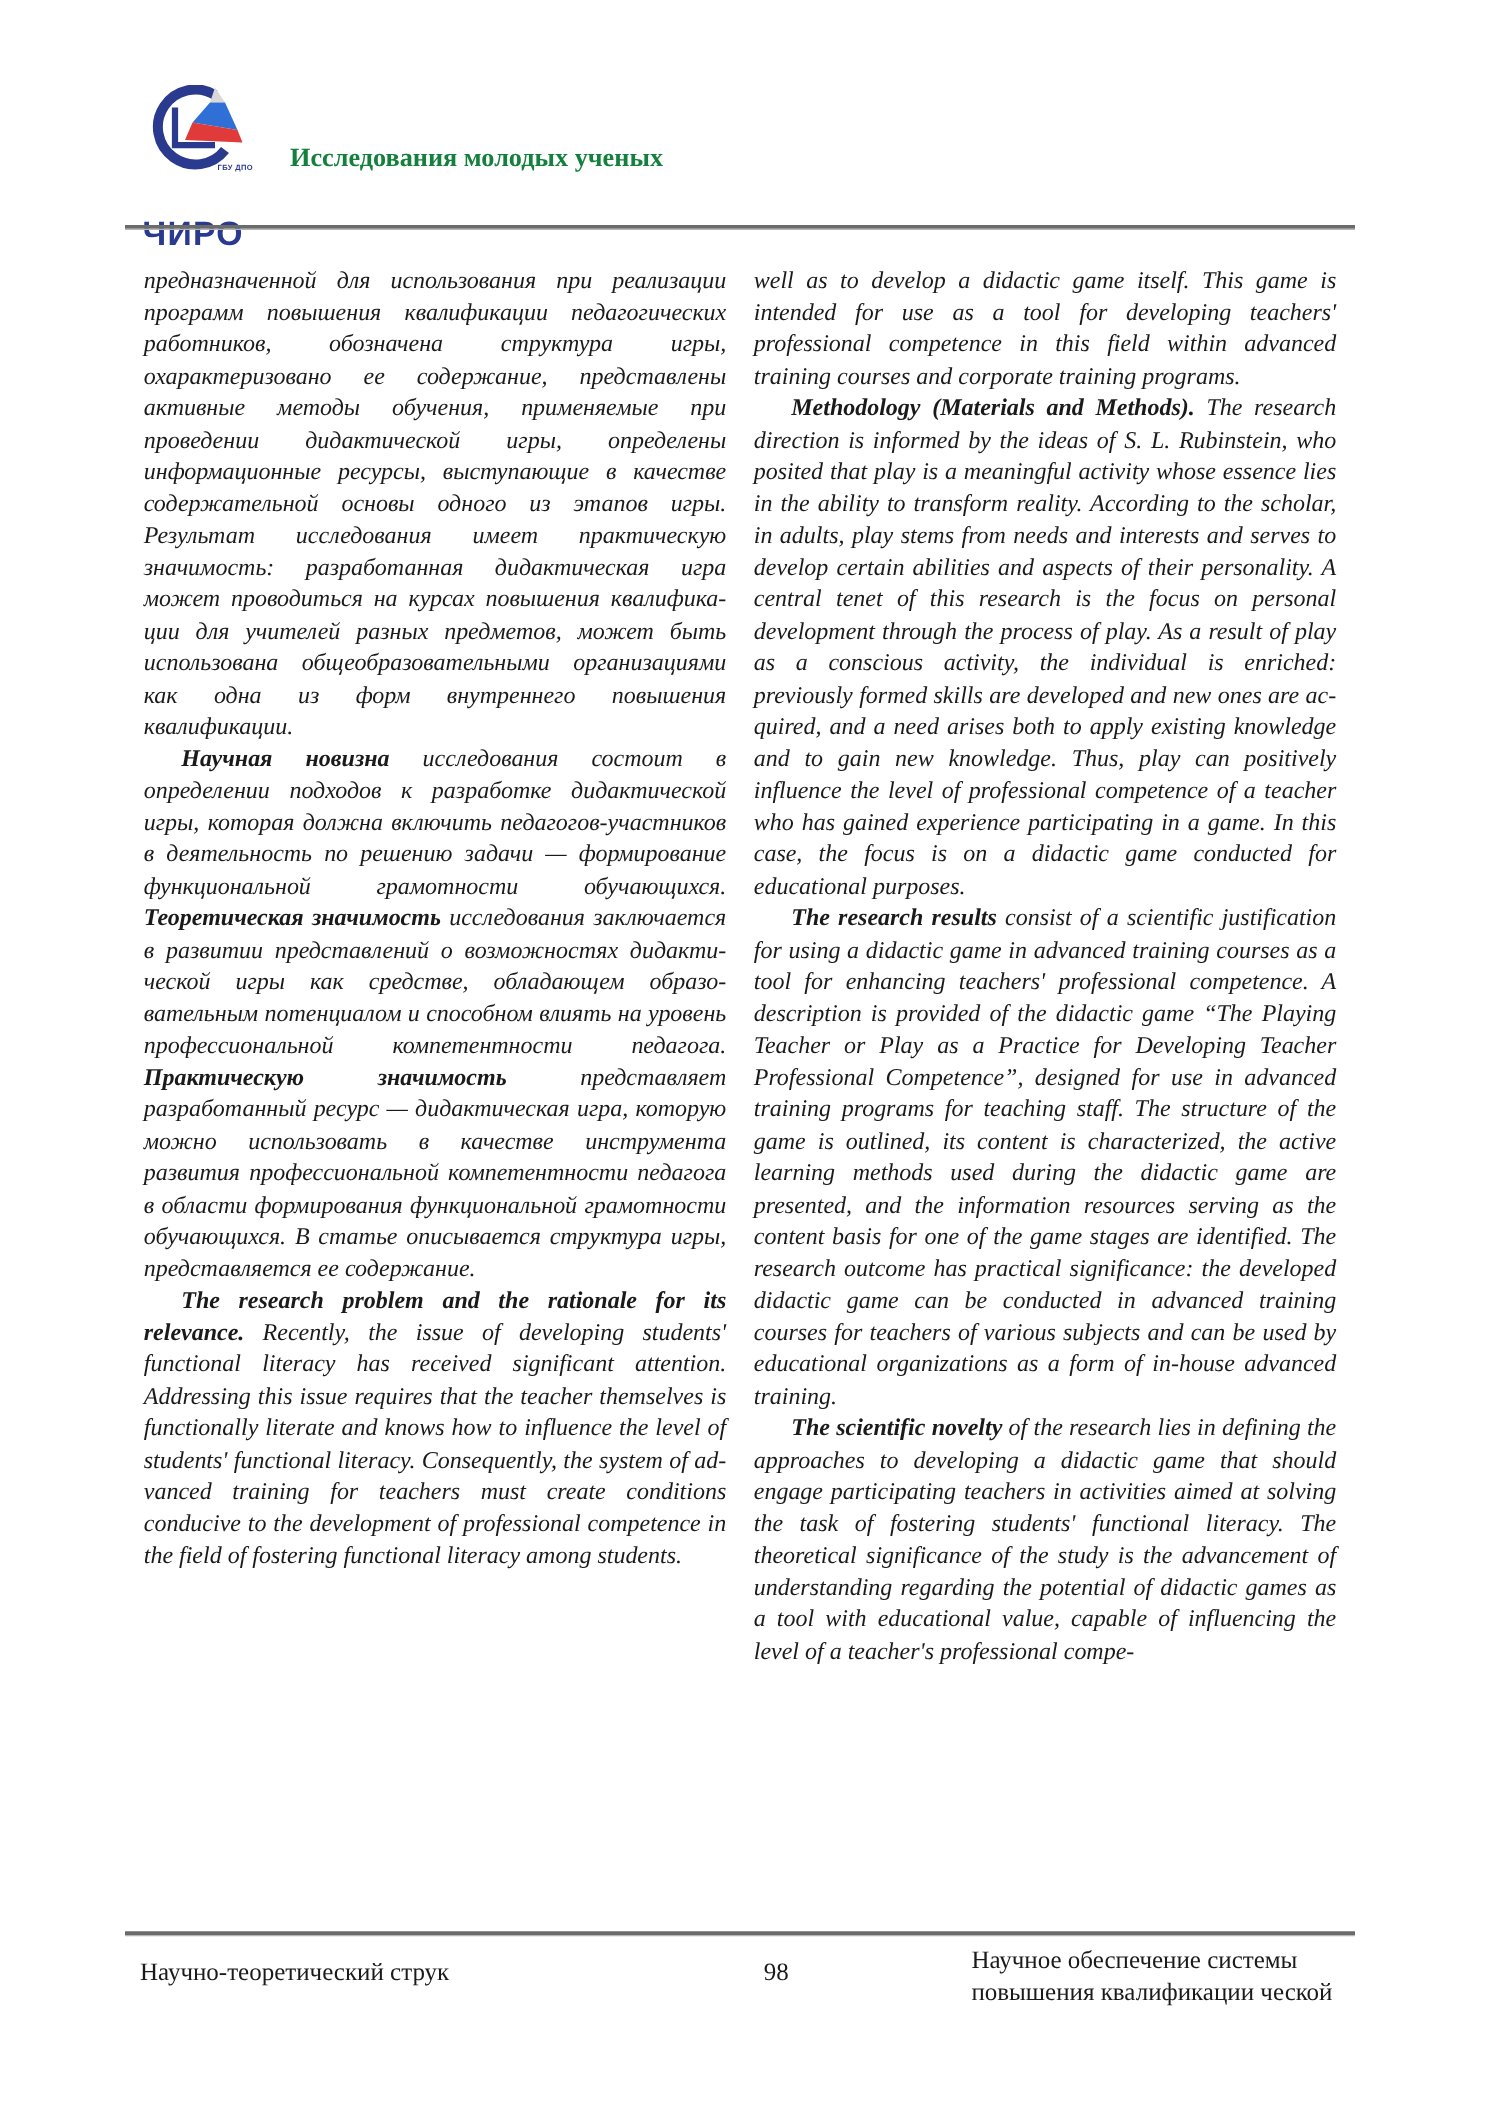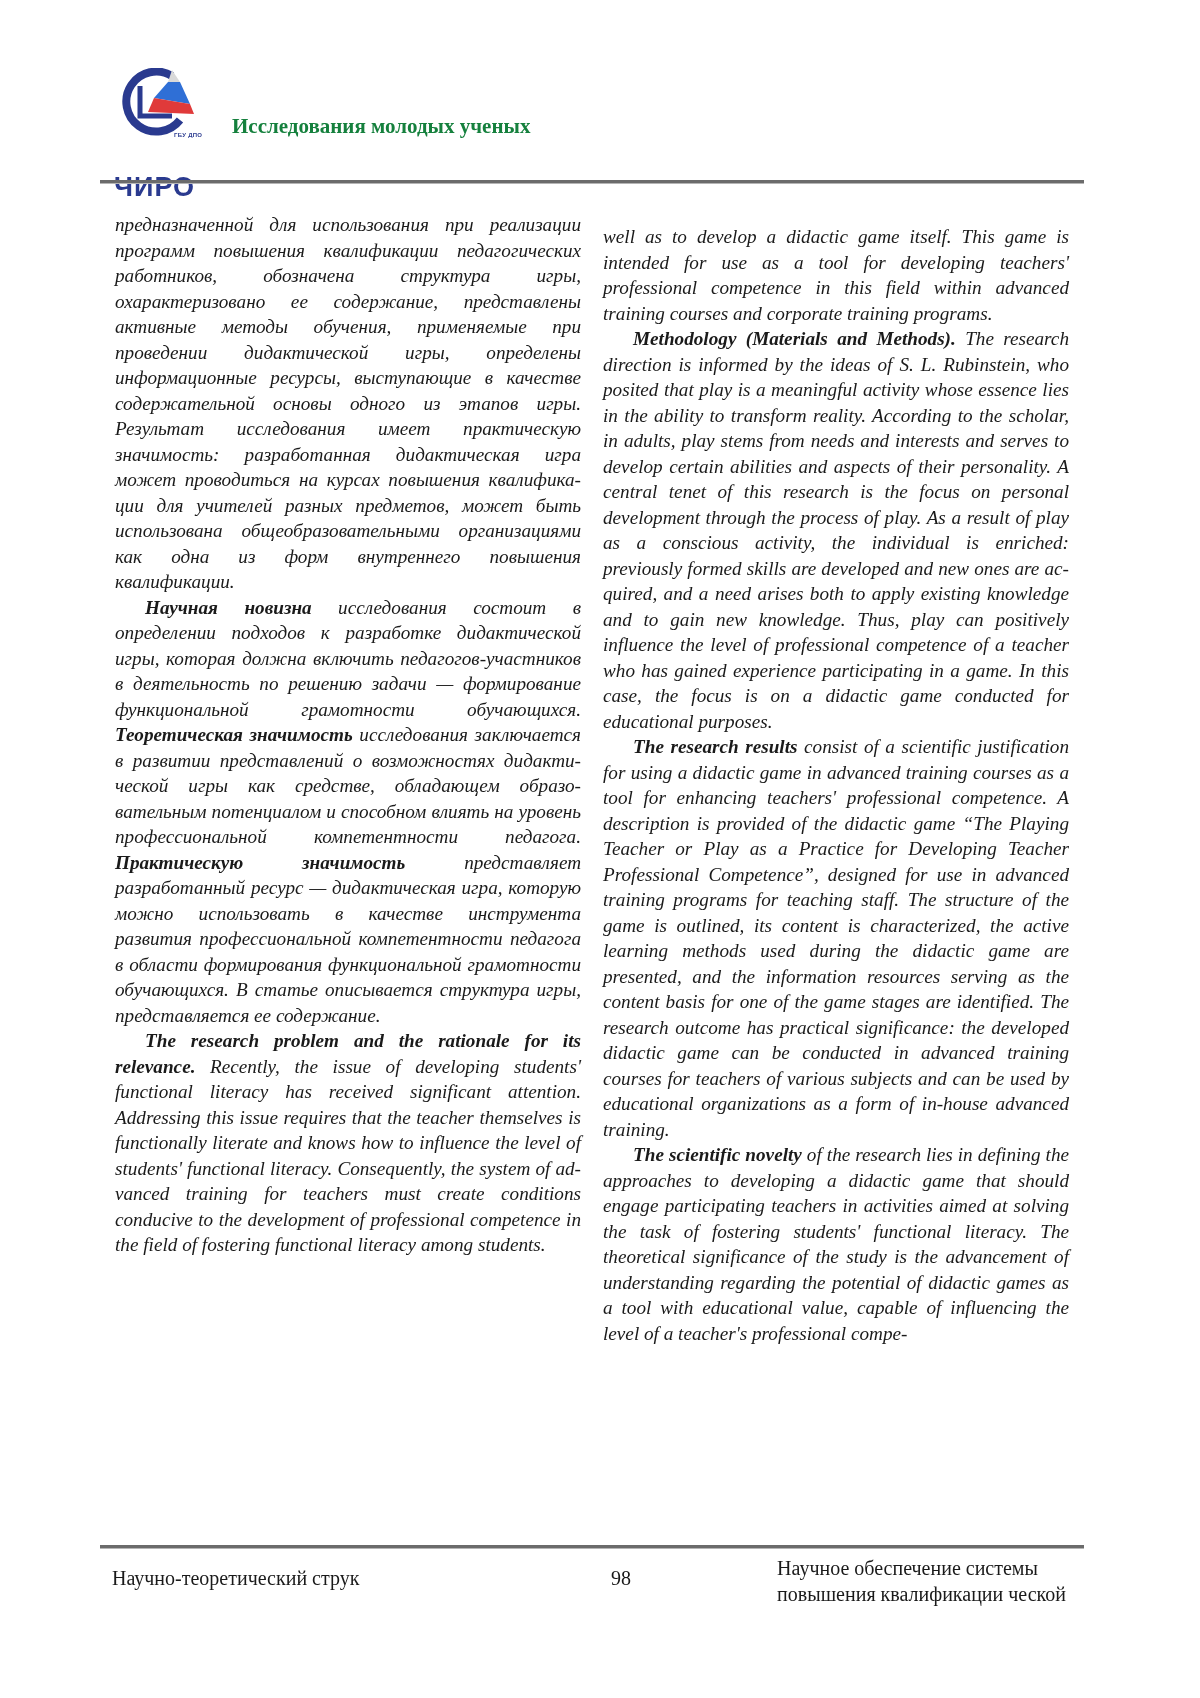--- a/index.html
+++ b/index.html
@@ -11,21 +11,21 @@
   .logo svg { display: block; }
   .logo-sub { position: absolute; left: 64px; top: 64px; font: bold 6px "Liberation Sans", sans-serif; color: #2a3a8f; letter-spacing: 0.3px; }
   .logo-name { position: absolute; left: 4px; top: 72px; font: bold 27px "Liberation Sans", sans-serif; color: #2a3a8f; letter-spacing: 1px; margin-top: 32px; }
   .header-title { position: absolute; left: 232px; top: 114px; font: bold 21px "Liberation Serif", serif; color: #15803d; }
   .header-rule { position: absolute; left: 100px; top: 180px; width: 984px; height: 3px; background: #6b6b6b; }
   .header-rule::after { content: ""; position: absolute; left: 0; top: 3px; width: 984px; height: 1px; background: #b5b5b5; }
 
   
   .col { position: absolute; top: 212px; width: 466px; font-family: "Liberation Serif", serif; font-style: italic; font-size: 19.2px; line-height: 25.5px; text-align: justify; hyphens: manual; }
   .col-left { left: 115px; }
-  .col-right { left: 603px; margin-top: 12px; }
+  .col-right { left: 603px; }
   .col p { margin: 0; text-indent: 30px; }
   .col p.noindent { text-indent: 0; }
   .col b { font-weight: bold; }
   .col .abstract-heading { font-style: normal; font-weight: bold; text-indent: 30px; }
 
   
   .footer-rule { position: absolute; left: 100px; top: 1545px; width: 984px; height: 3px; background: #6b6b6b; }
   .footer-rule::after { content: ""; position: absolute; left: 0; top: 3px; width: 984px; height: 1px; background: #b5b5b5; }
   .footer-left { position: absolute; left: 112px; top: 1567px; font: 20px "Liberation Serif", serif; }
   .footer-page { position: absolute; left: 569px; top: 1567px; font: 20px "Liberation Serif", serif; margin-left: 42px; }

